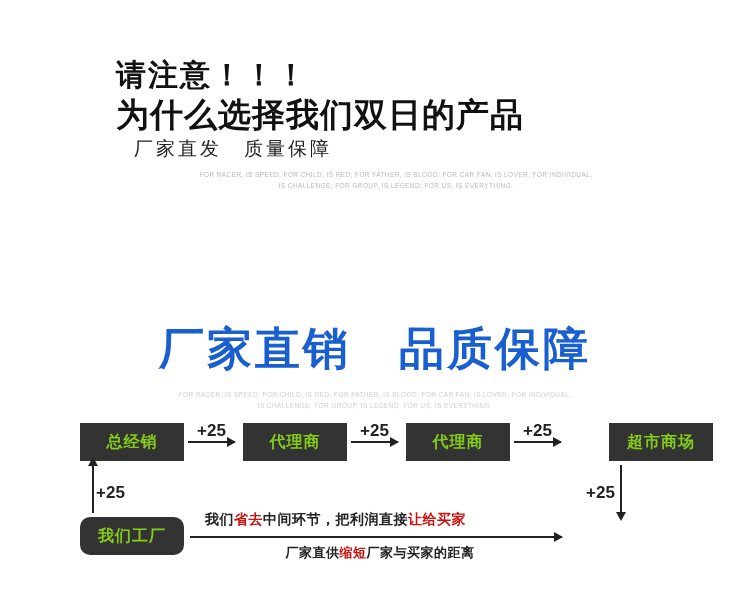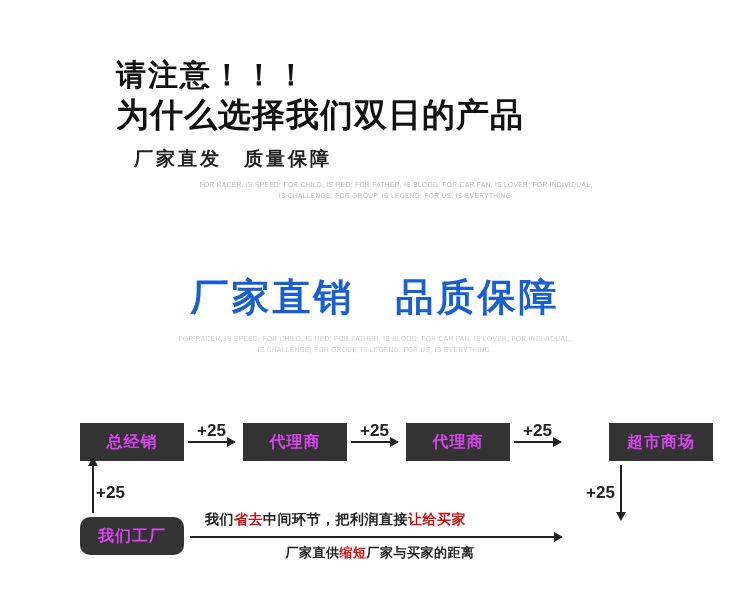--- a/index.html
+++ b/index.html
@@ -47,24 +47,23 @@
   }
   .banner-line2 {
     font-size: 33px;
     font-weight: bold;
     color: #111111;
     letter-spacing: 1px;
     line-height: 1.3;
   }
   .banner-line3 {
     font-size: 19px;
-    font-weight: bold;
+    font-weight: normal;
     color: #222222;
     letter-spacing: 3px;
-    margin-top: 10px;
     padding-left: 18px;
   }
   .banner-fine {
     margin-top: 8px;
     padding-left: 60px;
     width: 440px;
     text-align: center;
     font-size: 6.5px;
     color: #b9b9b9;
     line-height: 1.6;
@@ -73,24 +72,25 @@
 
   
   .headline {
     position: absolute;
     left: 0;
     top: 272px;
     width: 750px;
     text-align: center;
   }
   .headline-main {
-    font-size: 38px;
+    font-size: 45px;
     font-weight: bold;
     color: #1a5fd0;
     letter-spacing: 3px;
+    margin-top: 47px;
   }
   .headline-sub {
     margin-top: 12px;
     font-size: 23px;
     font-weight: bold;
     color: #8f8f8f;
     letter-spacing: 2px;
   }
   .headline-fine {
     margin: 10px auto 0;
@@ -105,21 +105,21 @@
   .flow {
     position: absolute;
     left: 0;
     top: 405px;
     width: 750px;
     height: 185px;
   }
   .node {
     position: absolute;
     background: #333333;
-    color: #d946ef;
+    color: #84cc16;
     font-size: 16px;
     font-weight: bold;
     letter-spacing: 1px;
     display: flex;
     align-items: center;
     justify-content: center;
     height: 38px;
     box-sizing: border-box;
   }
   .node.row1 { top: 18px; width: 104px; }

